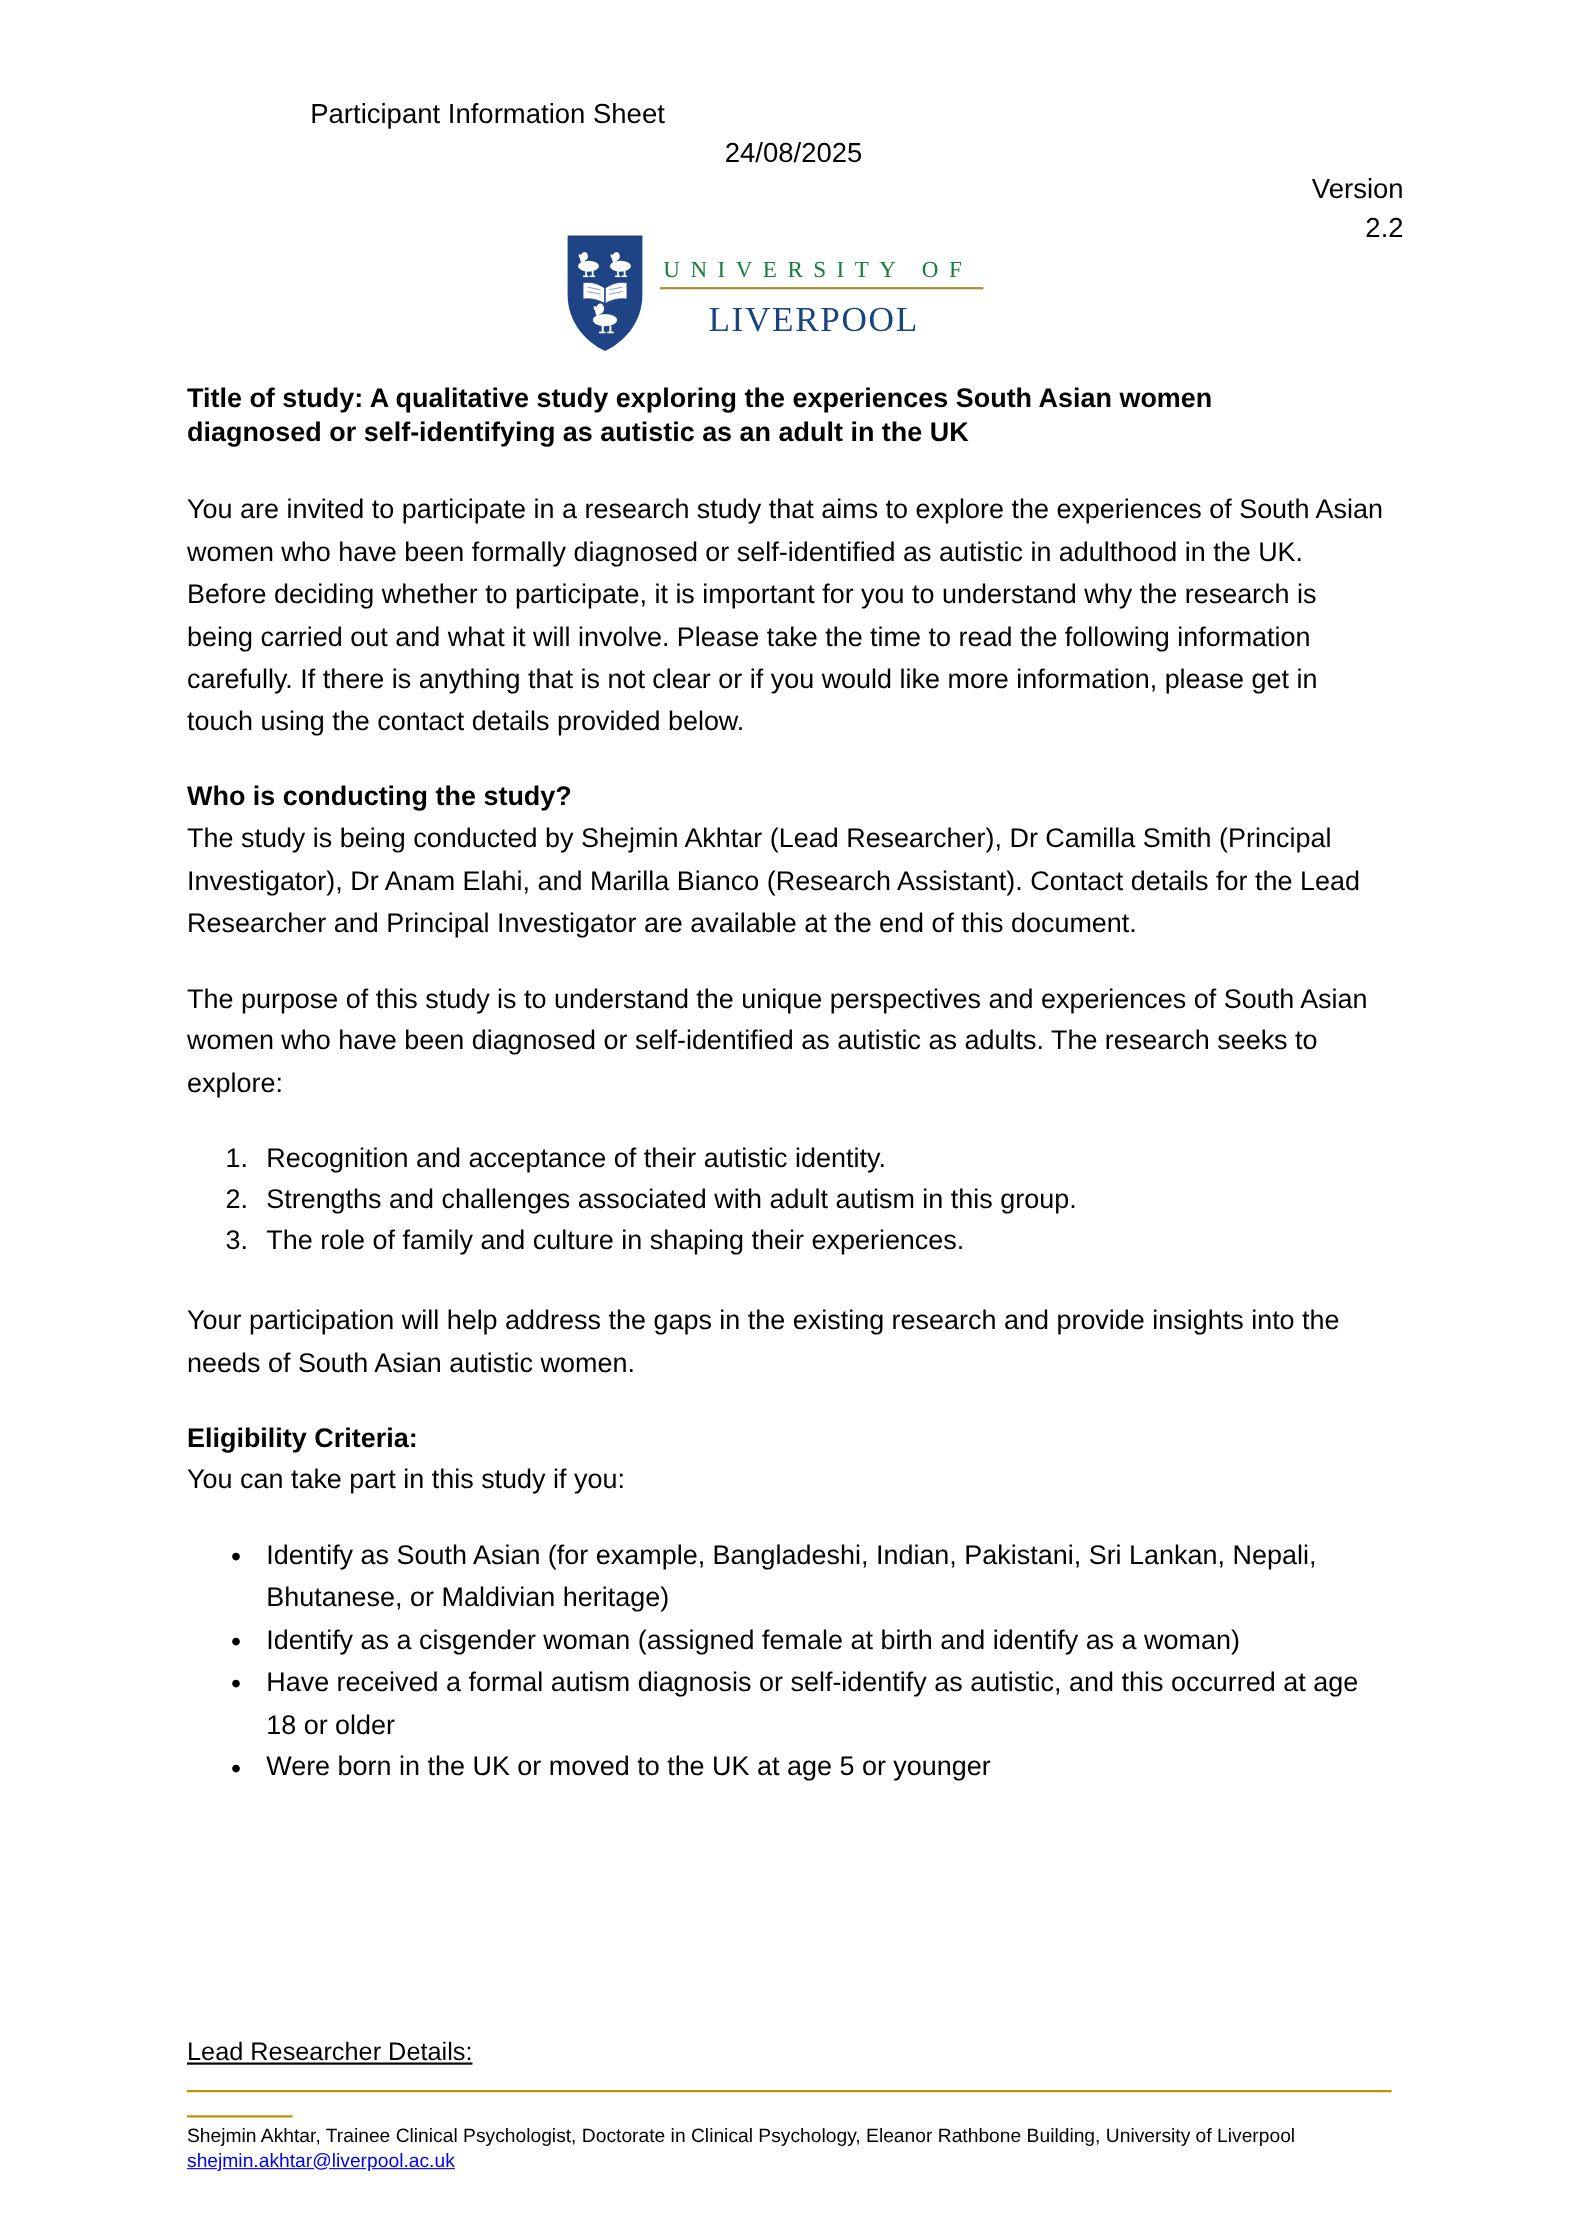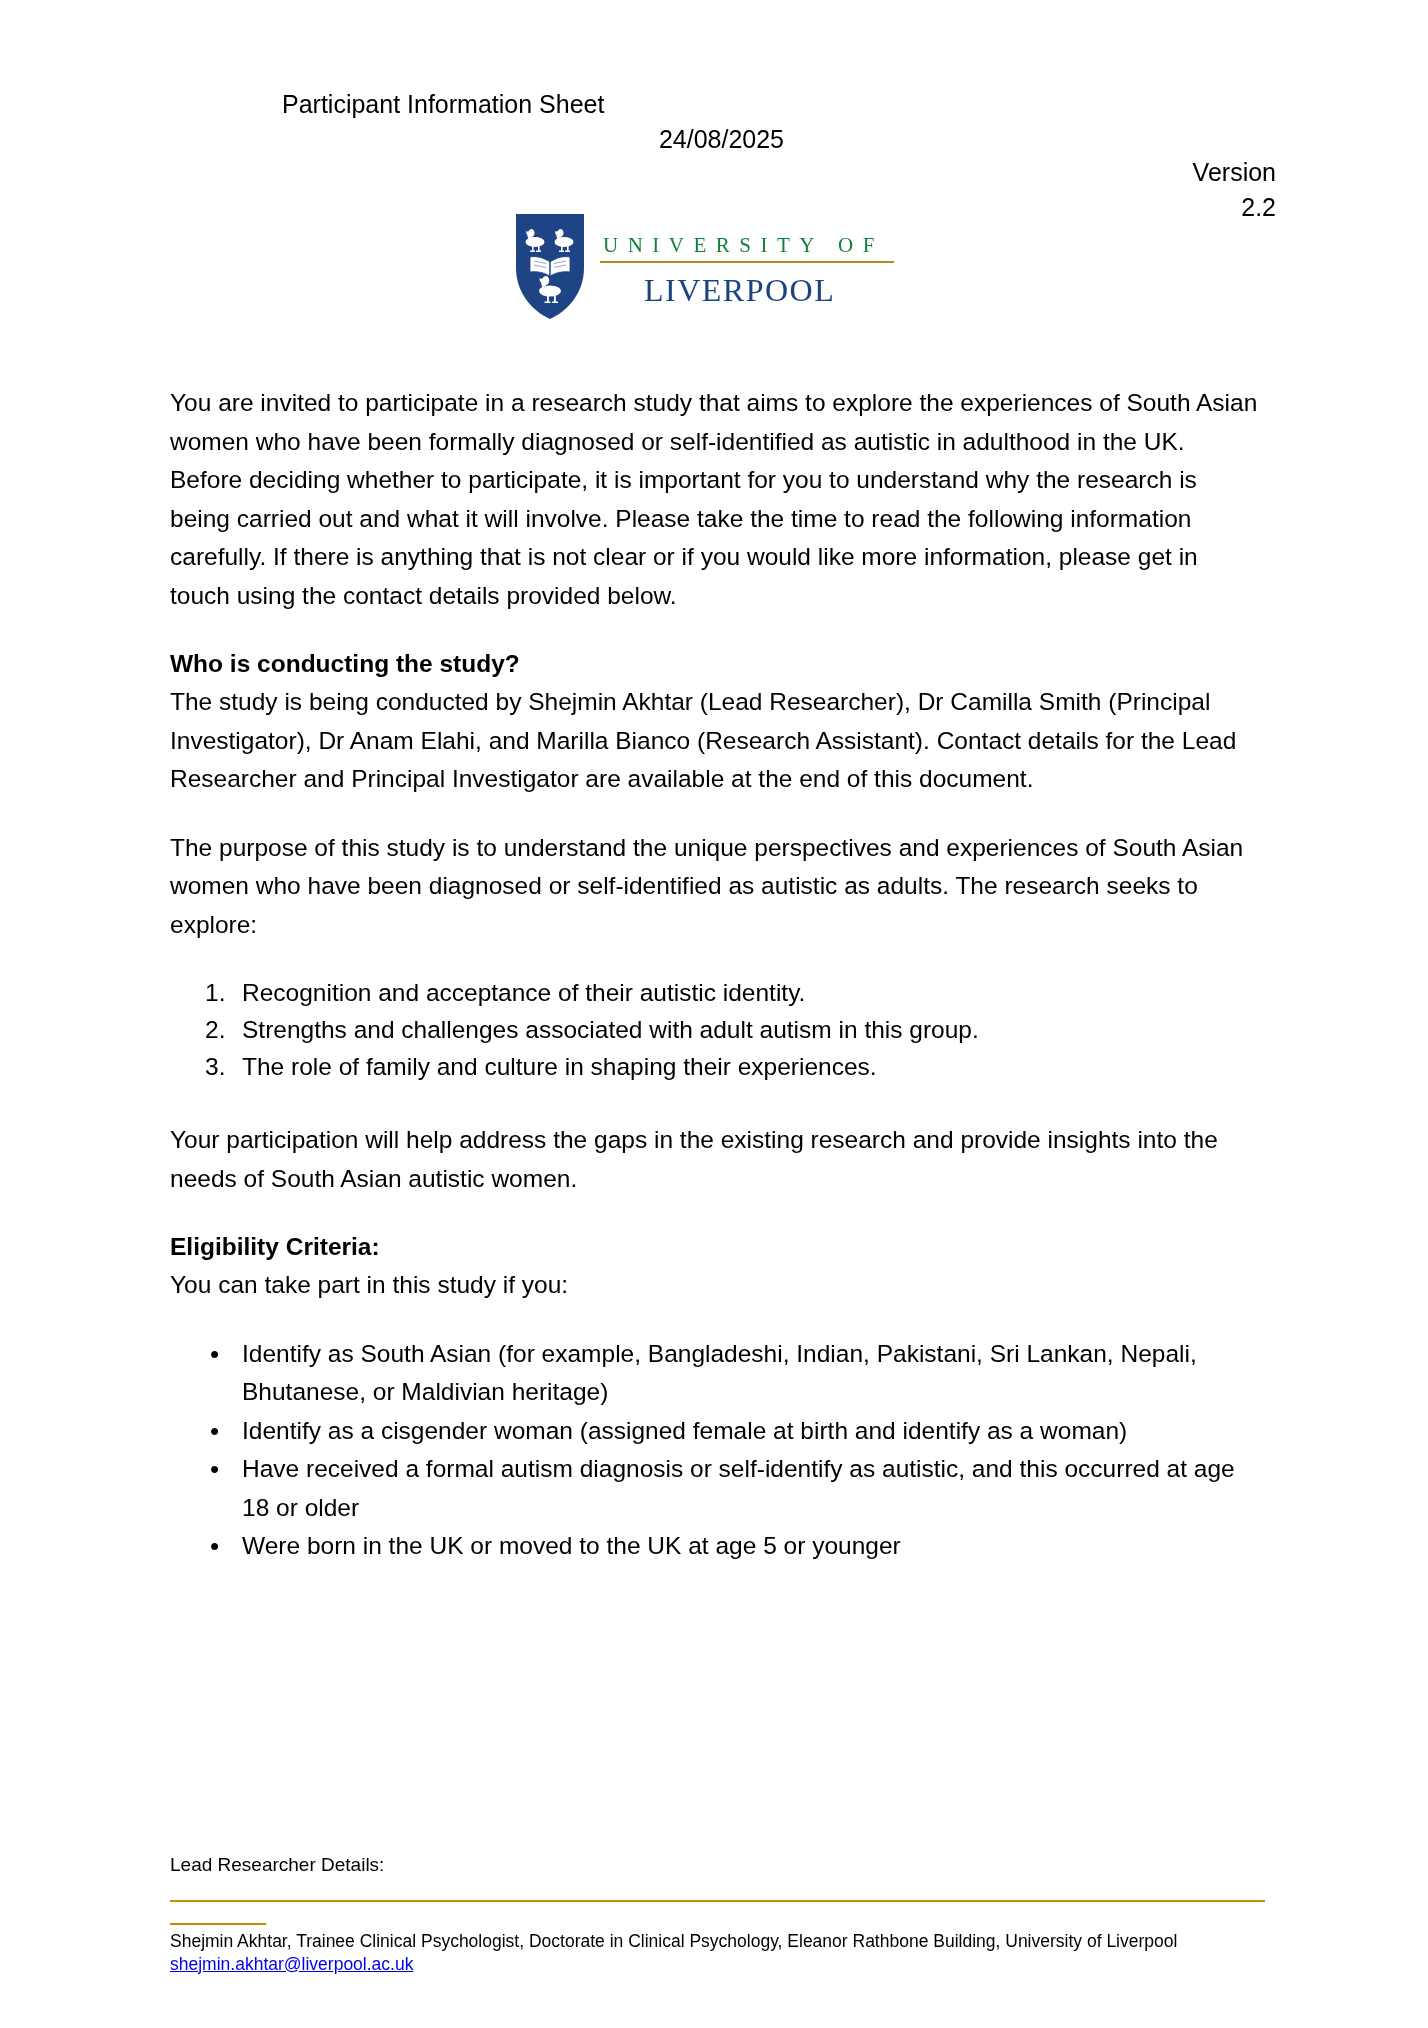--- a/index.html
+++ b/index.html
@@ -170,22 +170,23 @@
   }
 
   
   .footer {
     position: absolute;
     left: 170px;
     top: 1852px;
     width: 1095px;
   }
   .footer-label {
-    font-size: 19px;
+    font-size: 23px;
     line-height: 26px;
+    text-decoration: underline;
   }
   .footer-rule {
     width: 1095px;
     height: 2px;
     background: #bf9000;
     margin-top: 22px;
   }
   .footer-short-rule {
     width: 96px;
     height: 2px;
@@ -266,20 +267,21 @@
     </svg>
     <div class="logo-text">
       <div class="logo-univ">UNIVERSITY  OF</div>
       <div class="logo-rule"></div>
       <div class="logo-liverpool">LIVERPOOL</div>
     </div>
   </div>
 
   <div class="content">
 
+    <div class="study-title">Title of study: A qualitative study exploring the experiences South Asian women diagnosed or self-identifying as autistic as an adult in the UK</div>
 
     <div class="gap-lg"></div>
 
     <p class="para">You are invited to participate in a research study that aims to explore the experiences of South Asian women who have been formally diagnosed or self-identified as autistic in adulthood in the UK. Before deciding whether to participate, it is important for you to understand why the research is being carried out and what it will involve. Please take the time to read the following information carefully. If there is anything that is not clear or if you would like more information, please get in touch using the contact details provided below.</p>
 
     <div class="gap-md"></div>
 
     <h2 class="section-head">Who is conducting the study?</h2>
     <p class="para">The study is being conducted by Shejmin Akhtar (Lead Researcher), Dr Camilla Smith (Principal Investigator), Dr Anam Elahi, and Marilla Bianco (Research Assistant). Contact details for the Lead Researcher and Principal Investigator are available at the end of this document.</p>
 

